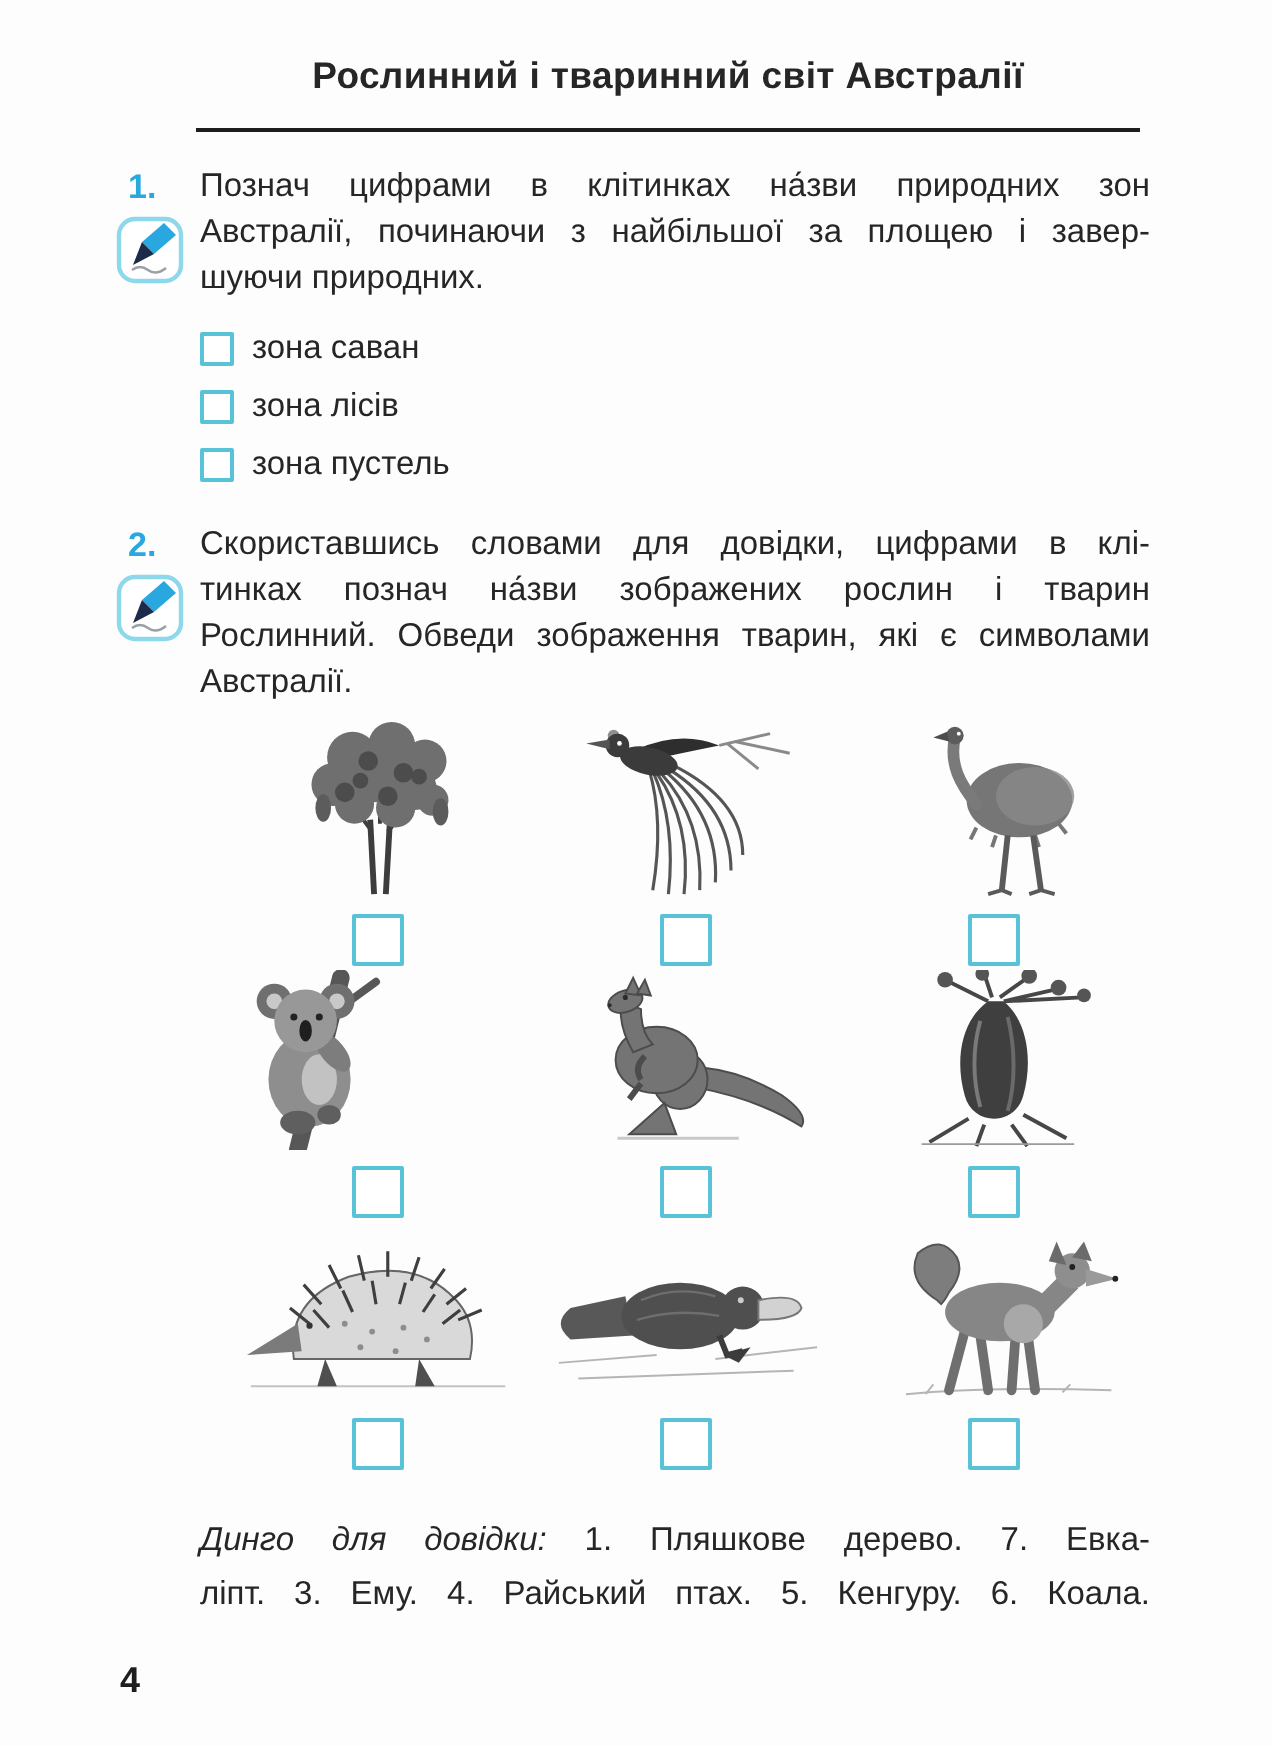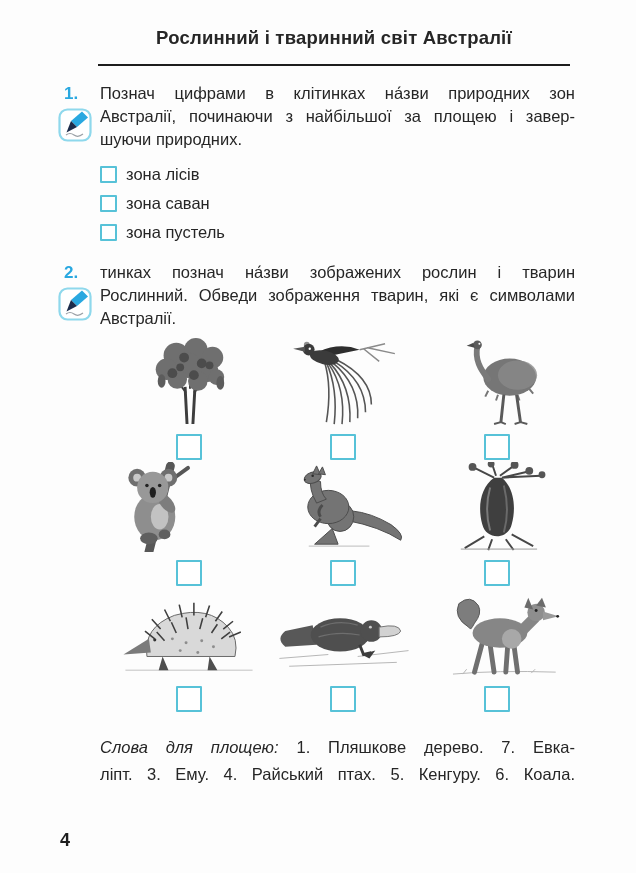--- a/index.html
+++ b/index.html
@@ -82,45 +82,46 @@
         <path d="M8 27 q4 -3 8 0 t9 -1" stroke="#9aa0a6" stroke-width="1.2" fill="none"></path>
       </svg>
     </div>
     <div class="tbody">
       <div class="jline">Познач цифрами в клітинках на́зви природних зон</div>
       <div class="jline">Австралії, починаючи з найбільшої за площею і завер-</div>
       <div class="lline">шуючи природних.</div>
       <div class="opts">
         <div class="opt">
           <span class="cbx sm"></span>
-          <span>зона лісів</span>
+          <span>зона саван</span>
         </div>
         <div class="opt">
           <span class="cbx sm"></span>
-          <span>зона саван</span>
+          <span>зона лісів</span>
         </div>
         <div class="opt">
           <span class="cbx sm"></span>
           <span>зона пустель</span>
         </div>
       </div>
     </div>
   </section>
 
   <section class="task task2">
     <div class="gutter">
       <div class="tnum">2.</div>
       <svg class="pen" width="34" height="34" viewBox="0 0 34 34">
         <rect x="1.5" y="1.5" width="31" height="31" rx="8" fill="#ffffff" stroke="#8ed8ec" stroke-width="2.2"></rect>
         <polygon points="24,3.5 30,9.5 19,19 13,13" fill="#29a8e0"></polygon>
         <polygon points="13,13 19,19 8.5,24.5" fill="#1c2b4a"></polygon>
         <path d="M8 27 q4 -3 8 0 t9 -1" stroke="#9aa0a6" stroke-width="1.2" fill="none"></path>
       </svg>
     </div>
     <div class="tbody">
+      <div class="jline">Скориставшись словами для довідки, цифрами в клі-</div>
       <div class="jline">тинках познач на́зви зображених рослин і тварин</div>
       <div class="jline">Рослинний. Обведи зображення тварин, які є символами</div>
       <div class="lline">Австралії.</div>
 
       <div class="grid">
 
         <div class="cell">
           <figure class="pic">
             <svg viewBox="0 0 150 92">
               <path d="M73 90 L71 52 M79 90 L81 54" stroke="#3d3d3d" stroke-width="3" fill="none"></path>
@@ -319,21 +320,21 @@
               <circle cx="115" cy="23" r="1.5" fill="#222222"></circle>
             </svg>
           </figure>
           <span class="cbx lg"></span>
         </div>
 
       </div>
 
       <div class="reference">
         <div class="jline">
-          <span class="ref-intro">Слова для площею:</span><span> 1. Пляшкове дерево. 7. Евка-</span>
+          <span class="ref-intro">Динго для довідки:</span><span> 1. Пляшкове дерево. 7. Евка-</span>
         </div>
         <div class="jline">ліпт. 3. Ему. 4. Райський птах. 5. Кенгуру. 6. Коала.</div>
       </div>
     </div>
   </section>
 
   <div class="pagenum">4</div>
 </div>
 
 </body></html>

